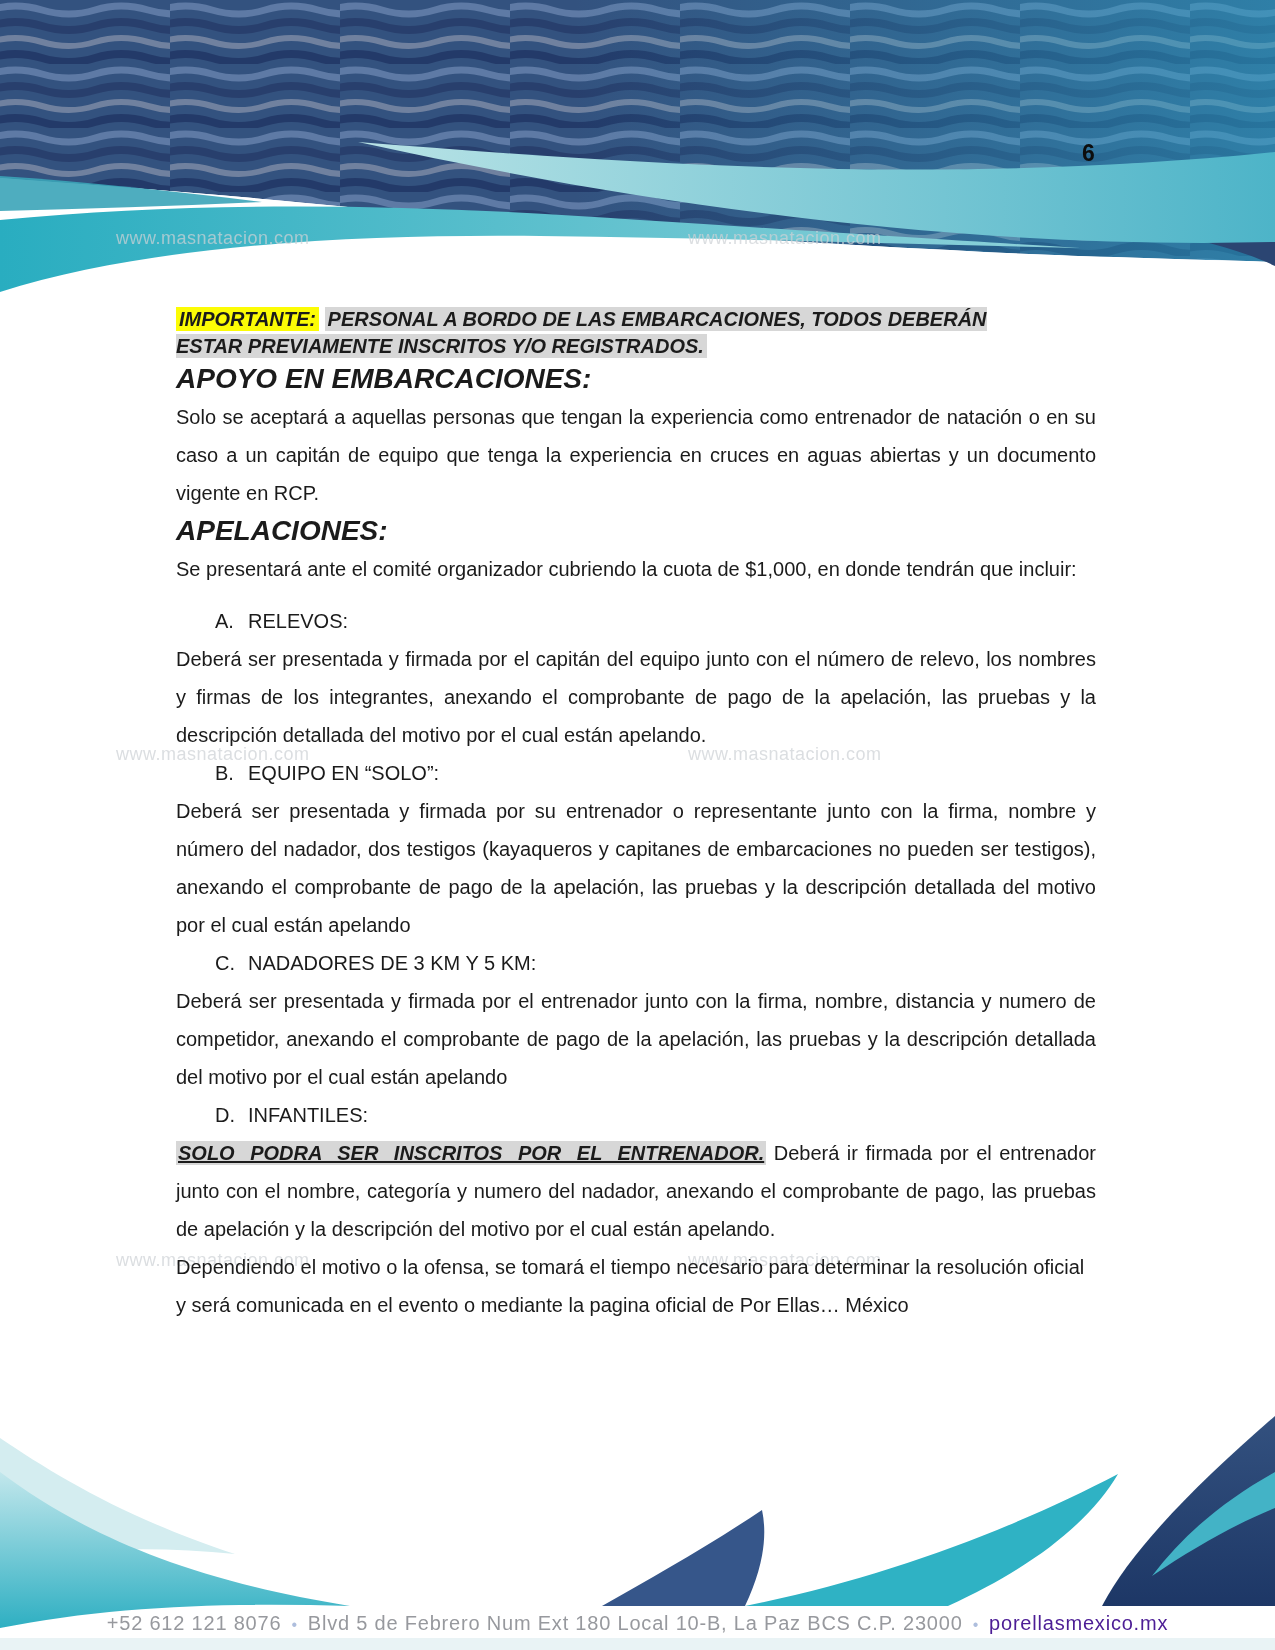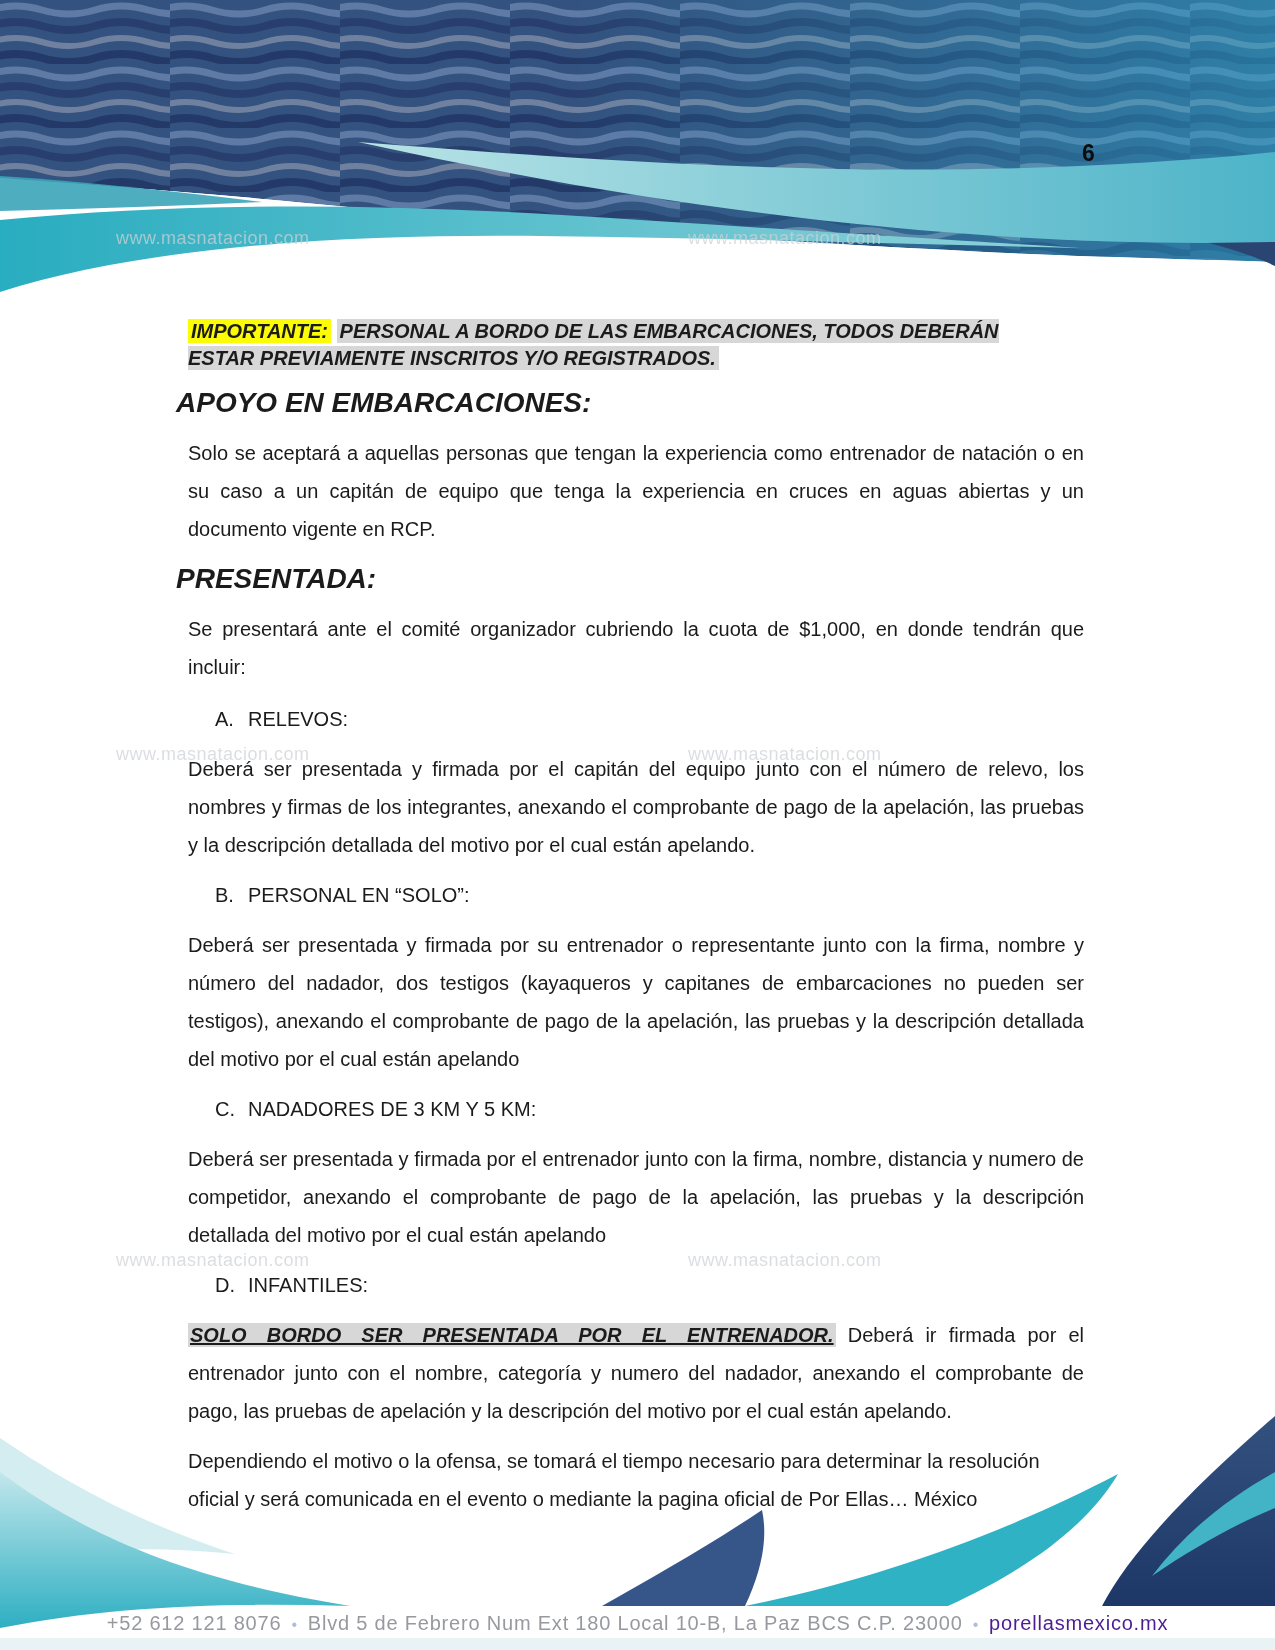--- a/index.html
+++ b/index.html
@@ -18,21 +18,21 @@
   .watermark{
     position:absolute;font-weight:400;font-size:18px;letter-spacing:.5px;
     color:#ced2d6;opacity:.72;white-space:nowrap;pointer-events:none;
   }
   .wm-r1{top:228px}.wm-r2{top:744px}.wm-r3{top:1250px}
   .wm-c1{left:116px}.wm-c2{left:688px}
   .content{
     position:absolute;left:176px;top:306px;width:920px;
     font-size:20px;line-height:38px;
   }
-  .content p{margin:12px}
+  .content p{margin:0}
   .p-important{
     font-weight:700;font-style:italic;line-height:27px;
     width:872px;margin:0 0 24px 0;
   }
   mark.hl-yellow{background:#fcfc05;color:inherit;padding:1px 3px}
   mark.hl-gray{background:#d7d7d7;color:inherit;padding:1px 3px}
   .p-intro{font-style:italic;line-height:36px;width:872px}
   .section-heading{
     font-size:28px;font-weight:700;font-style:italic;
     margin:0;line-height:38px;
@@ -98,41 +98,41 @@
 <div class="watermark wm-r3 wm-c2">www.masnatacion.com</div>
 
 <div class="content">
 
   <p class="p-important"><mark class="hl-yellow">IMPORTANTE:</mark> <mark class="hl-gray">PERSONAL A BORDO DE LAS EMBARCACIONES, TODOS DEBERÁN ESTAR PREVIAMENTE INSCRITOS Y/O REGISTRADOS.</mark></p>
 
 
   <h3 class="section-heading">APOYO EN EMBARCACIONES:</h3>
   <p class="body">Solo se aceptará a aquellas personas que tengan la experiencia como entrenador de natación o en su caso a un capitán de equipo que tenga la experiencia en cruces en aguas abiertas y un documento vigente en RCP.</p>
 
-  <h3 class="section-heading">PRESENTADA:</h3>
+  <h3 class="section-heading">APELACIONES:</h3>
   <p class="body">Se presentará ante el comité organizador cubriendo la cuota de $1,000, en donde tendrán que incluir:</p>
 
   <div class="item item-a">
     <div class="item-title"><span class="item-letter">A.</span><span>RELEVOS:</span></div>
     <p class="body">Deberá ser presentada y firmada por el capitán del equipo junto con el número de relevo, los nombres y firmas de los integrantes, anexando el comprobante de pago de la apelación, las pruebas y la descripción detallada del motivo por el cual están apelando.</p>
   </div>
 
   <div class="item">
-    <div class="item-title"><span class="item-letter">B.</span><span>PERSONAL EN “SOLO”:</span></div>
+    <div class="item-title"><span class="item-letter">B.</span><span>EQUIPO EN “SOLO”:</span></div>
     <p class="body">Deberá ser presentada y firmada por su entrenador o representante junto con la firma, nombre y número del nadador, dos testigos (kayaqueros y capitanes de embarcaciones no pueden ser testigos), anexando el comprobante de pago de la apelación, las pruebas y la descripción detallada del motivo por el cual están apelando</p>
   </div>
 
   <div class="item">
     <div class="item-title"><span class="item-letter">C.</span><span>NADADORES DE 3 KM Y 5 KM:</span></div>
     <p class="body">Deberá ser presentada y firmada por el entrenador junto con la firma, nombre, distancia y numero de competidor, anexando el comprobante de pago de la apelación, las pruebas y la descripción detallada del motivo por el cual están apelando</p>
   </div>
 
   <div class="item">
     <div class="item-title"><span class="item-letter">D.</span><span>INFANTILES:</span></div>
-    <p class="body"><span class="hl-lead">SOLO BORDO SER PRESENTADA POR EL ENTRENADOR.</span> <span>Deberá ir firmada por el entrenador junto con el nombre, categoría y numero del nadador, anexando el comprobante de pago, las pruebas de apelación y la descripción del motivo por el cual están apelando.</span></p>
+    <p class="body"><span class="hl-lead">SOLO PODRA SER INSCRITOS POR EL ENTRENADOR.</span> <span>Deberá ir firmada por el entrenador junto con el nombre, categoría y numero del nadador, anexando el comprobante de pago, las pruebas de apelación y la descripción del motivo por el cual están apelando.</span></p>
   </div>
 
   <p class="closing">Dependiendo el motivo o la ofensa, se tomará el tiempo necesario para determinar la resolución oficial y será comunicada en el evento o mediante la pagina oficial de Por Ellas… México</p>
 </div>
 
 <svg class="footer-art" width="1275" height="270" viewBox="0 0 1275 270" xmlns="http://www.w3.org/2000/svg">
   <defs>
     <linearGradient id="fl" x1="0" y1="0" x2="0" y2="1">
       <stop offset="0" stop-color="#c2e7ec"></stop>
       <stop offset="1" stop-color="#2eafc2"></stop>

